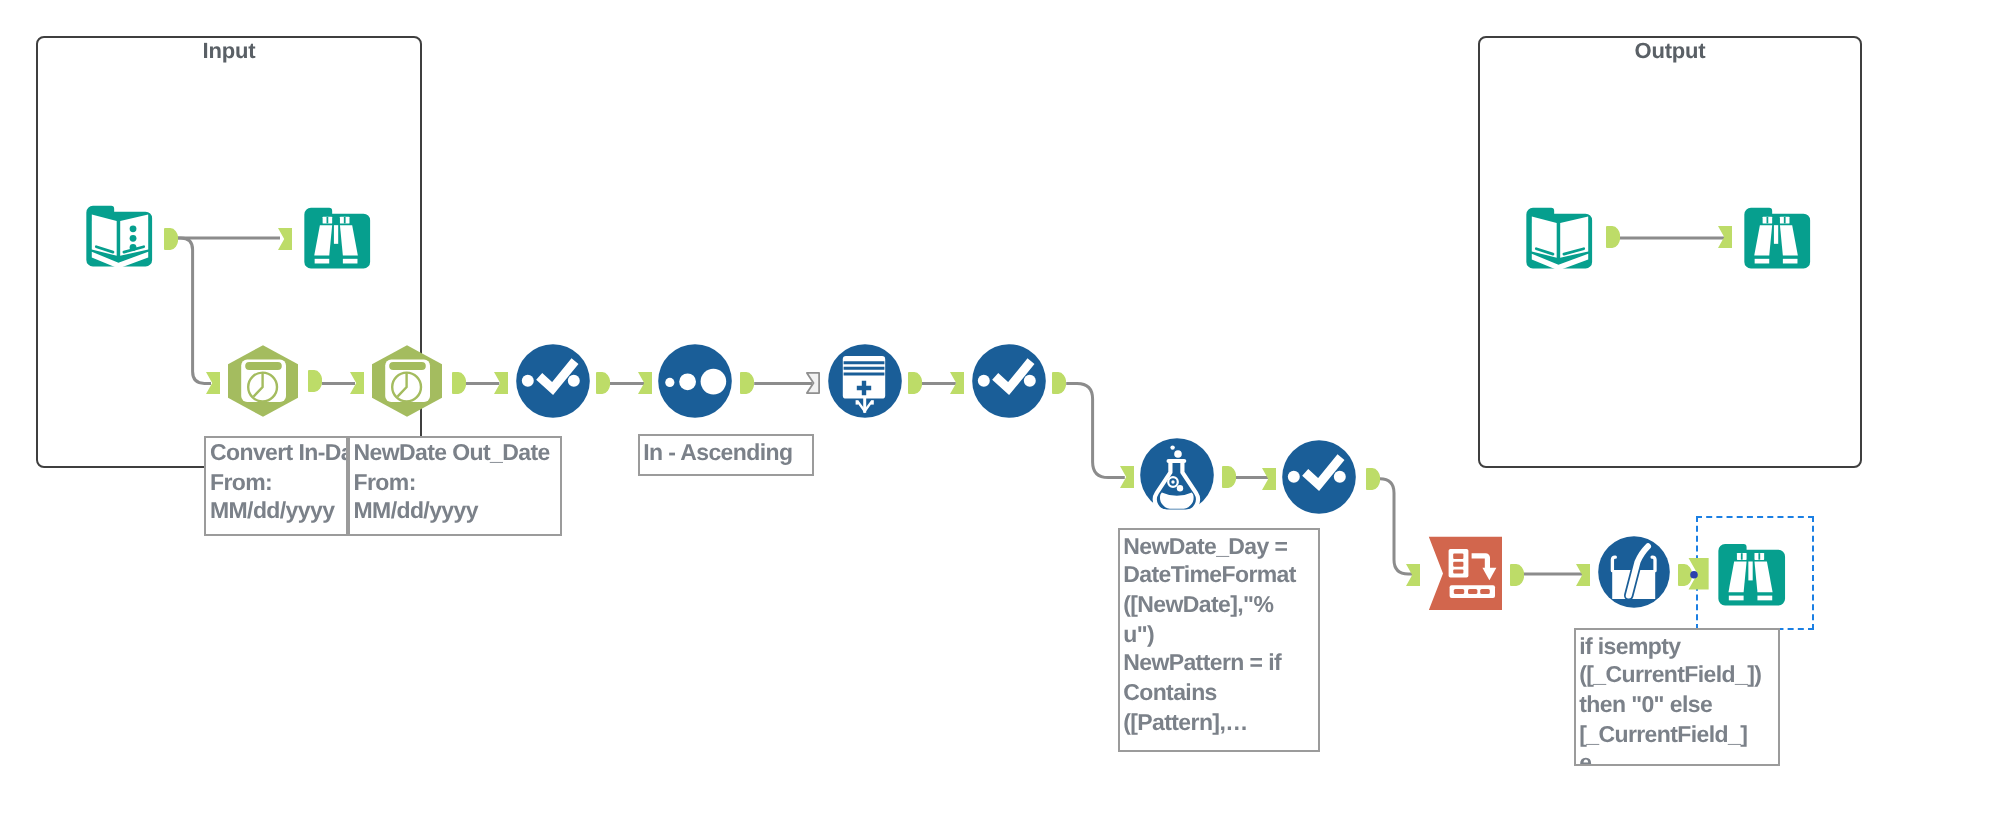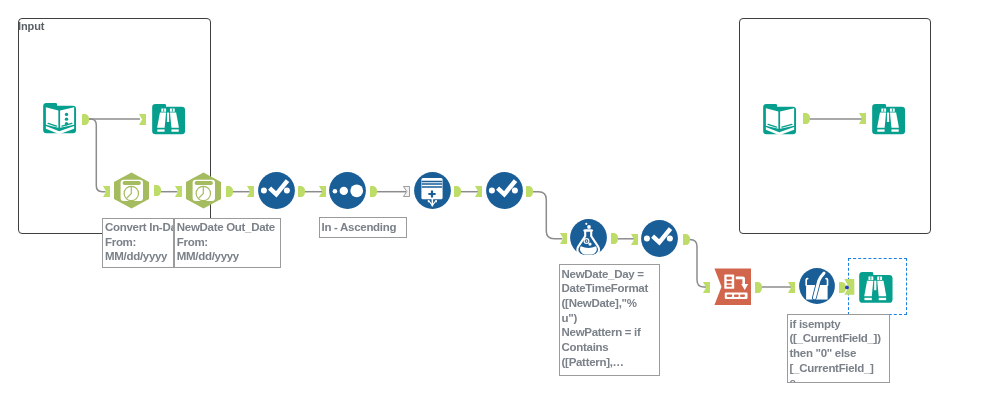--- a/index.html
+++ b/index.html
@@ -1,35 +1,36 @@
 <!DOCTYPE html>
 <html><head>
 <meta charset="utf-8">
 <style>
   html,body{margin:0;padding:0;}
   body{width:999px;height:414px;background:#ffffff;font-family:"Liberation Sans",sans-serif;overflow:hidden;}
   #canvas{position:relative;width:999px;height:414px;}
   .container-box{position:absolute;border:1.2px solid #3f3f3f;border-radius:4px;box-sizing:border-box;background:transparent;}
-  .container-label{position:absolute;font-size:11px;color:#5a6066;font-weight:700;letter-spacing:-0.1px;white-space:nowrap;}
+  .container-label{position:absolute;font-size:11px;color:#5a6066;font-weight:700;letter-spacing:-0.1px;text-align:center;white-space:nowrap;}
   .note{position:absolute;border:1px solid #9b9b9b;background:#ffffff;box-sizing:border-box;
         font-size:11.5px;line-height:14.7px;color:#7b8189;padding:1.5px 1.6px 0;overflow:hidden;
         font-weight:700;letter-spacing:-0.3px;}
   .note > div{white-space:nowrap;}
   .tool{position:absolute;}
   .wires{position:absolute;left:0;top:0;}
   .sel{position:absolute;border:1.4px dashed #1b7fe3;box-sizing:border-box;background:#ffffff;}
   svg{display:block;}
 </style>
 </head>
 <body>
 
 <div id="canvas">
 <div class="container-box" style="left:18px;top:18px;width:193px;height:216px;"></div>
 <div class="container-label" style="left:18px;top:19.5px;width:193px;">Input</div>
 <div class="container-box" style="left:739px;top:18px;width:192px;height:216px;"></div>
+<div class="container-label" style="left:739px;top:19.5px;width:192px;">Output</div>
 <svg class="wires" width="999" height="414">
 <path d="M 88.3,119.0 L 140.0,119.0" fill="none" stroke="#8c8c8c" stroke-width="1.5"></path>
 <path d="M 88.3,119.0 L 90.4,119.0 Q 96.3,119.0 96.3,124.9 L 96.3,185.8 Q 96.3,191.7 102.2,191.7 L 105.5,191.7" fill="none" stroke="#8c8c8c" stroke-width="1.5"></path>
 <path d="M 160.9,191.7 L 177.5,191.7" fill="none" stroke="#8c8c8c" stroke-width="1.5"></path>
 <path d="M 233.0,191.7 L 249.7,191.7" fill="none" stroke="#8c8c8c" stroke-width="1.5"></path>
 <path d="M 305.0,191.7 L 322.0,191.7" fill="none" stroke="#8c8c8c" stroke-width="1.5"></path>
 <path d="M 377.1,191.7 L 406.0,191.7" fill="none" stroke="#8c8c8c" stroke-width="1.5"></path>
 <path d="M 461.0,191.7 L 477.9,191.7" fill="none" stroke="#8c8c8c" stroke-width="1.5"></path>
 <path d="M 533.1,191.7 L 538.5,191.7 Q 546.3,191.7 546.3,199.5 L 546.3,231.0 Q 546.3,238.8 554.1,238.8 L 562.4,238.8" fill="none" stroke="#8c8c8c" stroke-width="1.5"></path>
 <path d="M 617.4,238.8 L 634.3,238.8" fill="none" stroke="#8c8c8c" stroke-width="1.5"></path>

